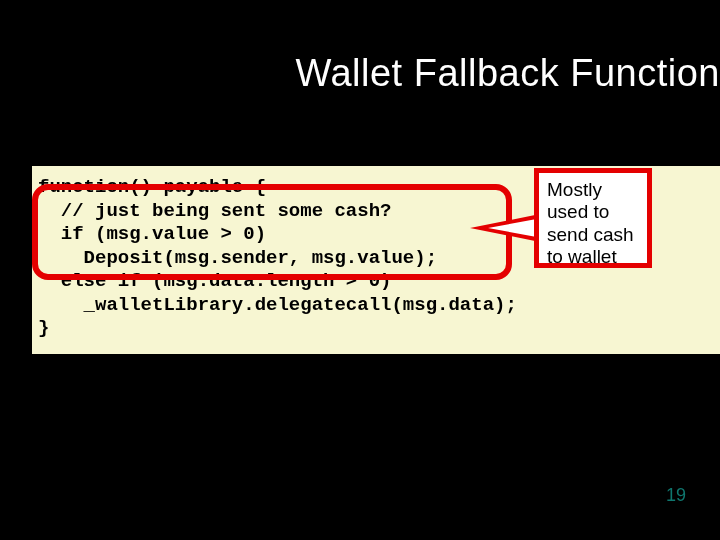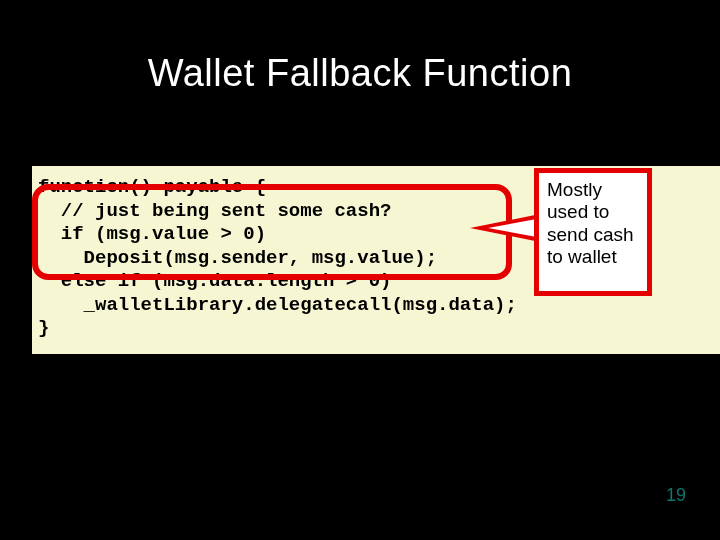--- a/index.html
+++ b/index.html
@@ -1,23 +1,23 @@
 <!DOCTYPE html>
 <html><head>
 <meta charset="utf-8">
 <style>
   * { box-sizing: border-box; margin: 0; padding: 0; }
   html, body { width: 720px; height: 540px; background: #000; font-family: Arial, Helvetica, sans-serif; overflow: hidden; }
   .slide { position: relative; width: 720px; height: 540px; background: #000; }
-  .title { color: #fff; font-size: 38px; font-weight: 400; text-align: center; padding-top: 52px; letter-spacing: 0.5px; }
+  .title { color: #fff; font-size: 38px; font-weight: 400; text-align: right; padding-top: 52px; letter-spacing: 0.5px; }
   .codebox { position: absolute; left: 32px; top: 166px; width: 720px; height: 188px; background: #f7f6d2; padding: 10px 6px; font-family: "Courier New", Courier, monospace; font-size: 19px; line-height: 1.24; color: #000; font-weight: bold; white-space: pre; }
   .highlight-box { position: absolute; left: 32px; top: 184px; width: 480px; height: 96px; border: 6px solid #e40000; border-radius: 16px; background: transparent; z-index: 3; }
   .callout-pointer { position: absolute; left: 470px; top: 214px; width: 0; height: 0; border-top: 14px solid transparent; border-bottom: 14px solid transparent; border-right: 70px solid #e40000; z-index: 2; }
   .callout-pointer-inner { position: absolute; left: 488px; top: 218px; width: 0; height: 0; border-top: 10px solid transparent; border-bottom: 10px solid transparent; border-right: 54px solid #fff; z-index: 4; }
-  .callout-box { position: absolute; left: 534px; top: 168px; width: 118px; height: 128px; background: #fff; border: 5px solid #e40000; padding: 6px 8px; font-family: Arial, Helvetica, sans-serif; font-size: 19px; line-height: 1.18; color: #000; z-index: 5; font-weight: 400; }
+  .callout-box { position: absolute; left: 534px; top: 168px; width: 118px; height: 100px; background: #fff; border: 5px solid #e40000; padding: 6px 8px; font-family: Arial, Helvetica, sans-serif; font-size: 19px; line-height: 1.18; color: #000; z-index: 5; font-weight: 400; }
   .page-num { position: absolute; right: 34px; bottom: 34px; color: #0f766e; font-size: 18px; }
 </style>
 </head>
 <body>
 
 <div class="slide">
 
   <div class="title">Wallet Fallback Function</div>
 
   <div class="codebox"><span>function() payable {</span>

